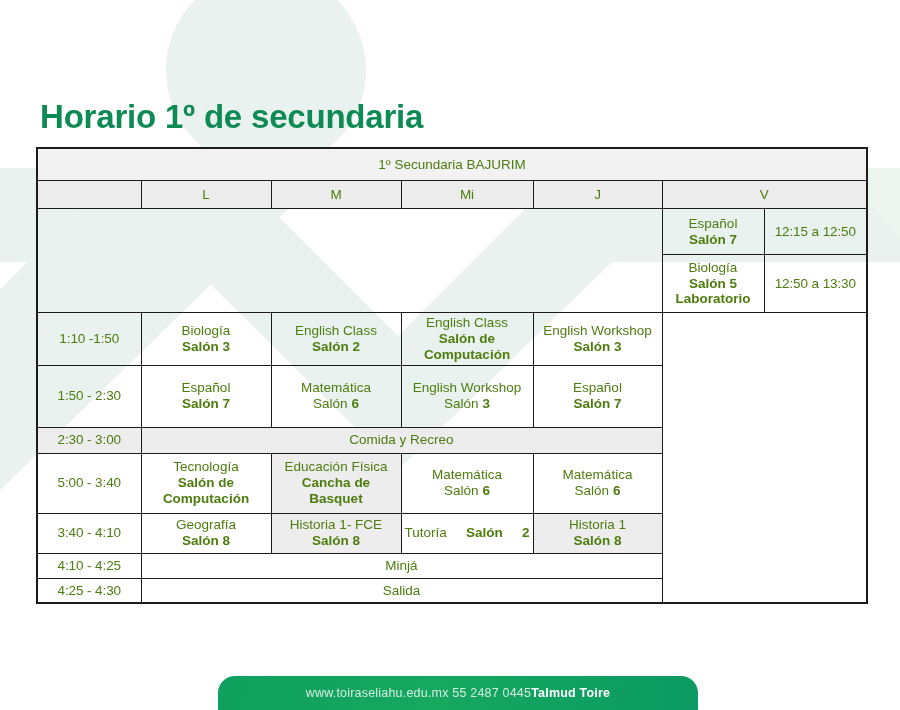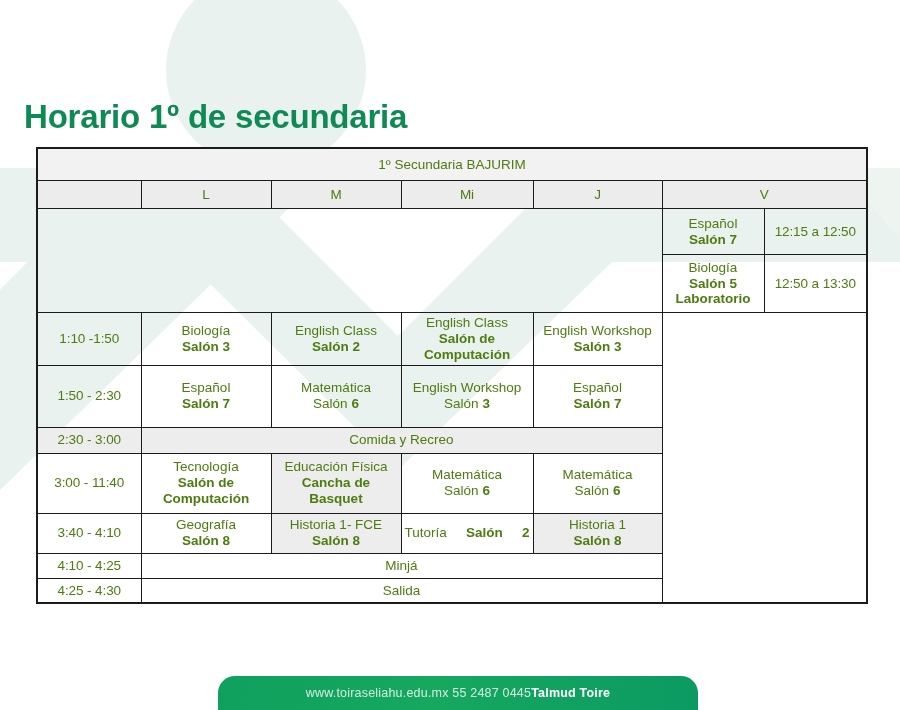--- a/index.html
+++ b/index.html
@@ -20,21 +20,21 @@
   #bg-layer {
     position: absolute;
     inset: 0;
     z-index: 0;
     pointer-events: none;
   }
 
   
   #page-title {
     position: absolute;
-    left: 24px;
+    left: 40px;
     top: 76px;
     z-index: 3;
     font-size: 33px;
     font-weight: bold;
     color: #0e8a54;
     letter-spacing: -0.2px;
     white-space: nowrap;
   }
 
   
@@ -225,21 +225,21 @@
           <td class="">
             <span class="cell-sub">Español</span>
             <span class="cell-room">Salón 7</span>
           </td>
         </tr>
         <tr style="height: 26px;">
           <td class="time-cell shaded">2:30 - 3:00</td>
           <td colspan="4" class="wide-label shaded">Comida y Recreo</td>
         </tr>
         <tr style="height: 60px;">
-          <td class="time-cell">3:00 - 11:40</td>
+          <td class="time-cell">5:00 - 3:40</td>
           <td class="">
             <span class="cell-sub">Tecnología</span>
             <span class="cell-room">Salón de Computación</span>
           </td>
           <td class="shaded ">
             <span class="cell-sub">Educación Física</span>
             <span class="cell-room">Cancha de Basquet</span>
           </td>
           <td class="">
             <span class="cell-sub">Matemática</span>

